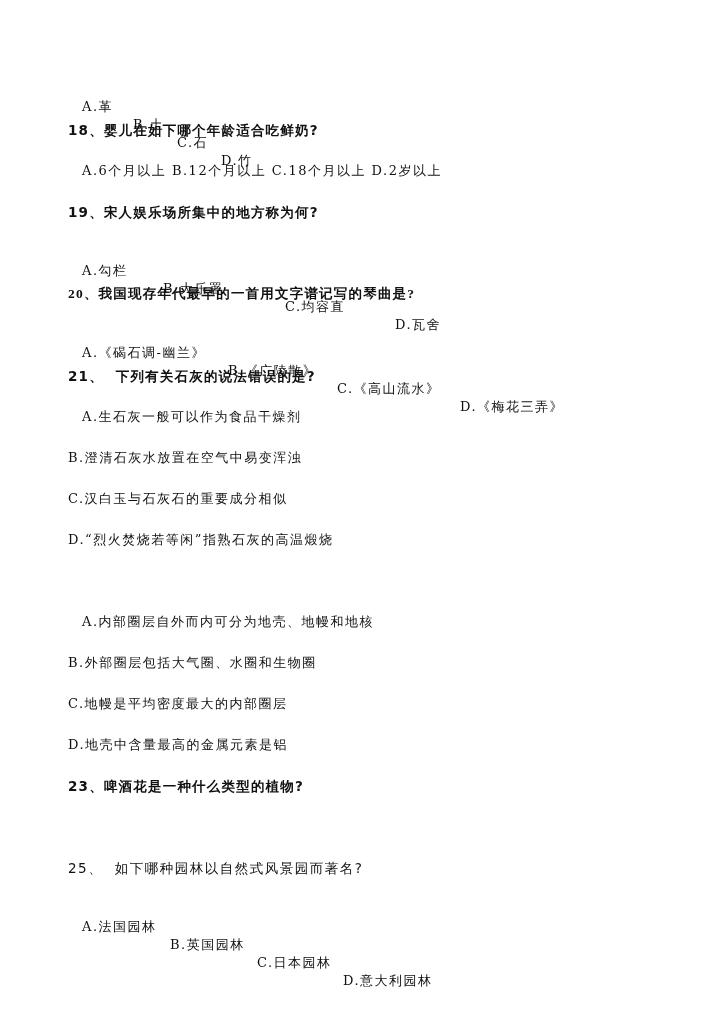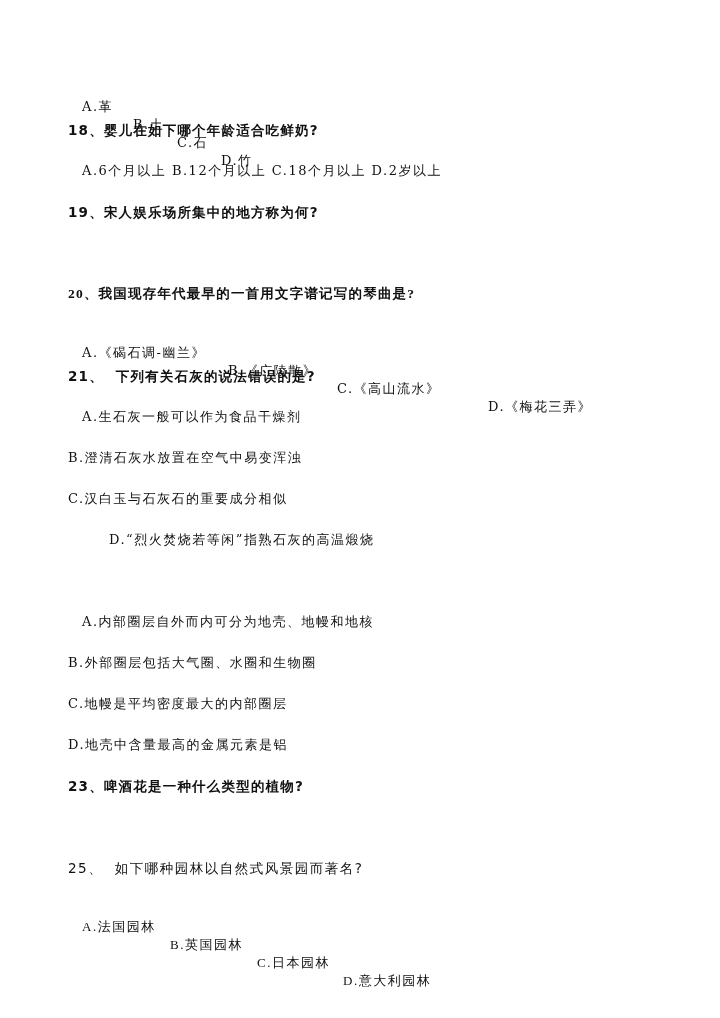--- a/index.html
+++ b/index.html
@@ -49,43 +49,49 @@
     <span class="abs" style="left:82px;">A.革</span>
     <span class="abs" style="left:133px;">B.土</span>
     <span class="abs" style="left:177px;">C.石</span>
     <span class="abs" style="left:221px;">D.竹</span>
   </div>
 
   <div class="line q" style="top:121px; left:68px;">18、婴儿在如下哪个年龄适合吃鲜奶?</div>
   <div class="line opt" style="top:162px; left:82px;">A.6个月以上 B.12个月以上 C.18个月以上 D.2岁以上</div>
 
   <div class="line q" style="top:203px; left:68px;">19、宋人娱乐场所集中的地方称为何?</div>
+  <div class="line opt" style="top:244px; left:0; width:720px;">
+    <span class="abs" style="left:82px;">A.勾栏</span>
+    <span class="abs" style="left:163px;">B.大乐署</span>
+    <span class="abs" style="left:285px;">C.均容直</span>
+    <span class="abs" style="left:395px;">D.瓦舍</span>
+  </div>
 
   <div class="line q" style="top:285px; left:68px;font-family:Liberation Serif, serif;">20、我国现存年代最早的一首用文字谱记写的琴曲是?</div>
   <div class="line opt" style="top:326px; left:0; width:720px;">
     <span class="abs" style="left:82px;">A.《碣石调-幽兰》</span>
     <span class="abs" style="left:228px;">B.《广陵散》</span>
     <span class="abs" style="left:337px;">C.《高山流水》</span>
-    <span class="abs" style="left:460px;margin-left:28px;">D.《梅花三弄》</span>
+    <span class="abs" style="left:460px;">D.《梅花三弄》</span>
   </div>
 
   <div class="line q" style="top:367px; left:68px;">21、  下列有关石灰的说法错误的是?</div>
   <div class="line opt" style="top:408px; left:82px;">A.生石灰一般可以作为食品干燥剂</div>
   <div class="line opt" style="top:449px; left:68px;">B.澄清石灰水放置在空气中易变浑浊</div>
   <div class="line opt" style="top:490px; left:68px;">C.汉白玉与石灰石的重要成分相似</div>
-  <div class="line opt" style="top:531px; left:68px;margin-left:41px;">D.“烈火焚烧若等闲”指熟石灰的高温煅烧</div>
+  <div class="line opt" style="top:531px; left:68px;">D.“烈火焚烧若等闲”指熟石灰的高温煅烧</div>
 
   <div class="line opt" style="top:613px; left:82px;">A.内部圈层自外而内可分为地壳、地幔和地核</div>
   <div class="line opt" style="top:654px; left:68px;">B.外部圈层包括大气圈、水圈和生物圈</div>
   <div class="line opt" style="top:695px; left:68px;">C.地幔是平均密度最大的内部圈层</div>
   <div class="line opt" style="top:736px; left:68px;">D.地壳中含量最高的金属元素是铝</div>
 
   <div class="line q" style="top:777px; left:68px;">23、啤酒花是一种什么类型的植物?</div>
 
   <div class="line opt" style="top:859px; left:68px; font-family:'DejaVu Sans','Liberation Sans',sans-serif; font-size:13.5px;">25、  如下哪种园林以自然式风景园而著名?</div>
-  <div class="line opt" style="top:900px; left:0; width:720px;font-family:Liberation Serif, serif;">
+  <div class="line opt" style="top:900px; left:0; width:720px;">
     <span class="abs" style="left:82px;">A.法国园林</span>
     <span class="abs" style="left:170px;">B.英国园林</span>
     <span class="abs" style="left:257px;">C.日本园林</span>
     <span class="abs" style="left:343px;">D.意大利园林</span>
   </div>
 
 </div>
 
 </body></html>

